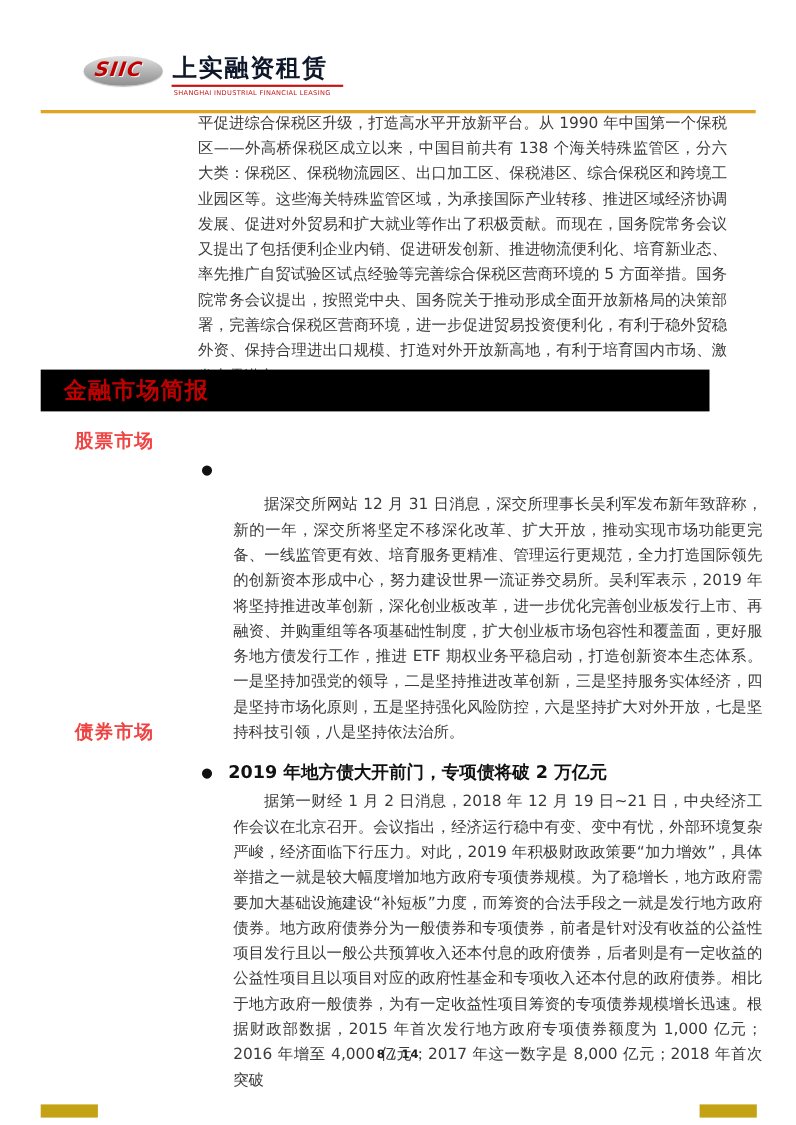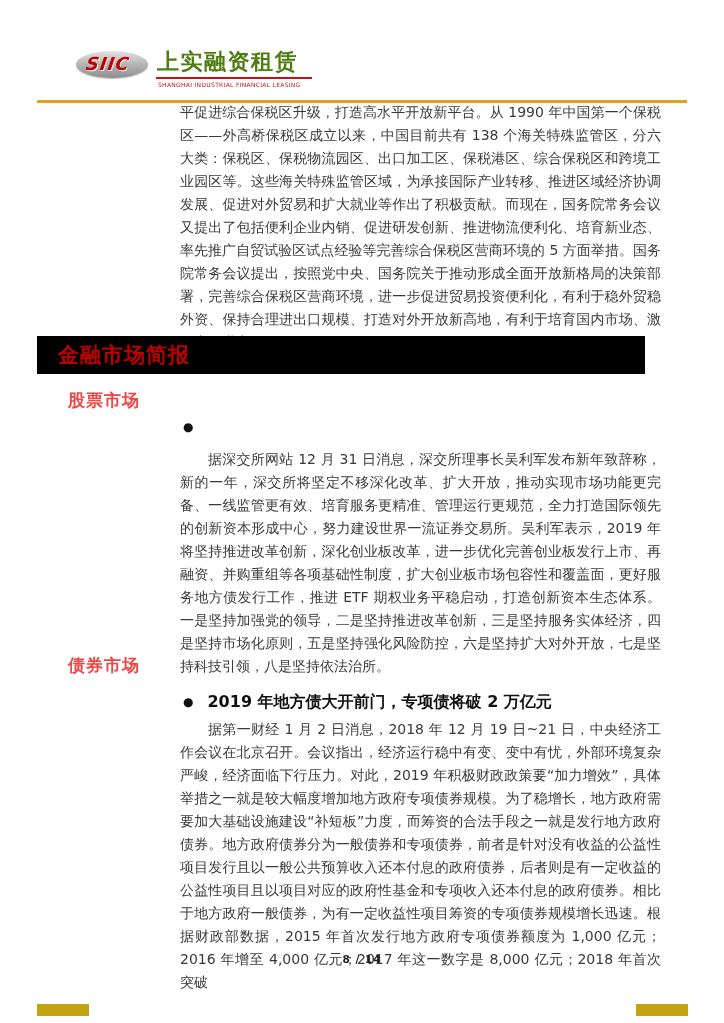--- a/index.html
+++ b/index.html
@@ -15,38 +15,38 @@
     box-shadow:0 1px 1px rgba(0,0,0,.25);
   }
   .logo-siic {
     position:absolute; left:62px; top:53px; width:92px; text-align:center;
     font-size:18px; font-weight:900; font-style:italic; color:#c00000;
     transform:skewX(-8deg); letter-spacing:1px;
     text-shadow:1px 1px 0 #f5f5f5;
   }
   .company-name {
     position:absolute; left:157px; top:47px; width:200px;
-    font-size:22px; font-weight:600; color:#4d7c0f; letter-spacing:1.5px;
+    font-size:22px; font-weight:600; color:#0f172a; letter-spacing:1.5px;
   }
   .company-underline {
     position:absolute; left:156px; top:77px; width:156px; height:2px; background:#c11515;
   }
   .company-subtitle {
     position:absolute; left:158px; top:81px; width:170px;
     font-size:6px; color:#c11515; letter-spacing:.3px; white-space:nowrap;
   }
   .header-rule {
     position:absolute; left:37px; top:100px; width:650px; height:3px; background:#e2a223;
   }
   
   .para {
     position:absolute; left:180px; width:481px;
     font-size:14px; line-height:23px; text-align:justify; color:#3a3a3a;
   }
-  .para.indent { text-indent:2em; }
+  .para.indent { text-indent:2em;margin-left:32px; }
   .intro-para { top:101px; }
   
   .banner {
     position:absolute; left:37px; top:336px; width:608px; height:38px;
     background:#000000; display:flex; align-items:center;
   }
   .banner-title {
     margin-left:21px; font-size:21px; font-weight:700; color:#c00000; letter-spacing:1px;
   }
   

